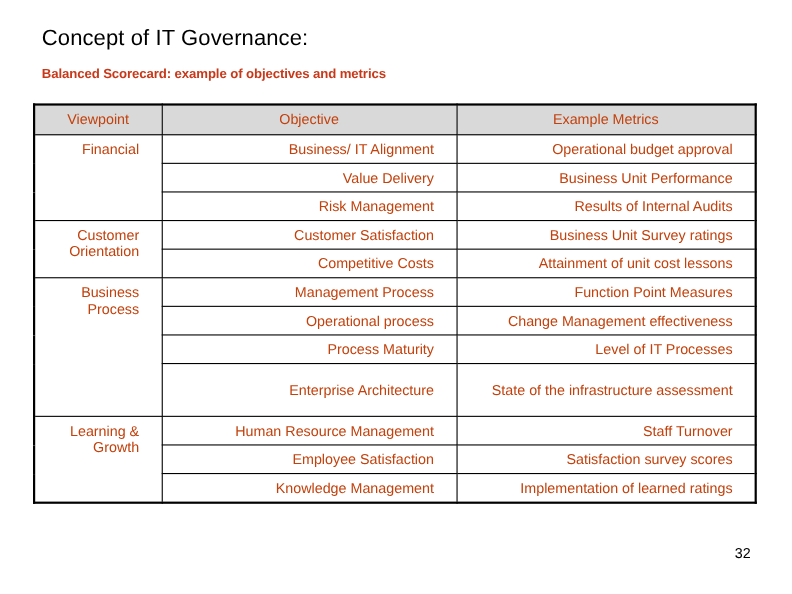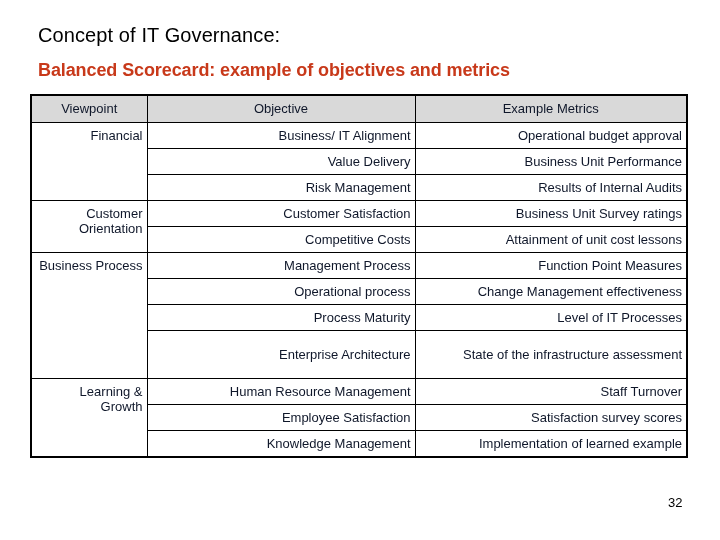--- a/index.html
+++ b/index.html
@@ -30,21 +30,21 @@
     font-weight: normal;
     color: #000000;
     letter-spacing: 0.1px;
     white-space: nowrap;
   }
 
   .slide-subtitle {
     position: absolute;
     left: 38px;
     top: 60px;
-    font-size: 18px;
+    font-size: 12px;
     font-weight: bold;
     color: #C8391A;
     white-space: nowrap;
     letter-spacing: -0.1px;
   }
 
   .bsc-table-wrap {
     position: absolute;
     left: 30px;
     top: 94px;
@@ -60,22 +60,22 @@
 
   table.bsc col.c-viewpoint { width: 116px; }
   table.bsc col.c-objective { width: 268px; }
   table.bsc col.c-metrics   { width: 272px; }
 
   table.bsc th,
   table.bsc td {
     border: 1px solid #000000;
     font-size: 13px;
     font-weight: normal;
-    color: #0f172a;
-    padding: 2px 4px;
+    color: #c2410c;
+    padding: 2px 20px;
     line-height: 1.18;
   }
 
   table.bsc thead th {
     background: #D9D9D9;
     text-align: center;
     height: 22px;
     vertical-align: middle;
   }
 
@@ -187,21 +187,21 @@
           <td class="viewpoint-cell" rowspan="3">Learning &amp; Growth</td>
           <td class="objective-cell">Human Resource Management</td>
           <td class="metric-cell">Staff Turnover</td>
         </tr>
         <tr>
           <td class="objective-cell">Employee Satisfaction</td>
           <td class="metric-cell">Satisfaction survey scores</td>
         </tr>
         <tr>
           <td class="objective-cell">Knowledge Management</td>
-          <td class="metric-cell">Implementation of learned example</td>
+          <td class="metric-cell">Implementation of learned ratings</td>
         </tr>
 
       </tbody>
     </table>
   </div>
 
 
   <div class="page-number">32</div>
 
 </div>

